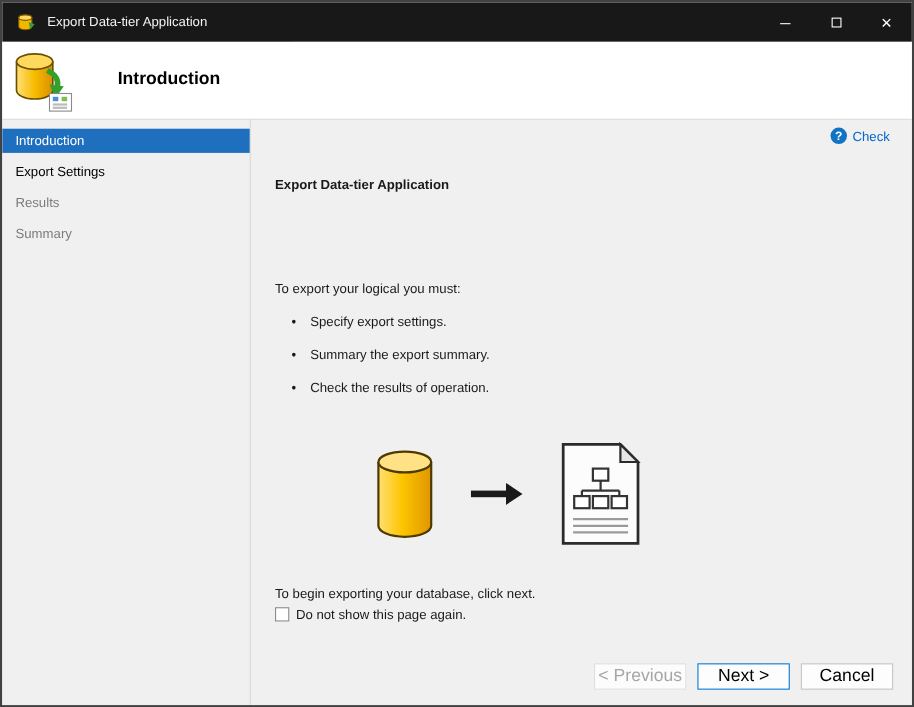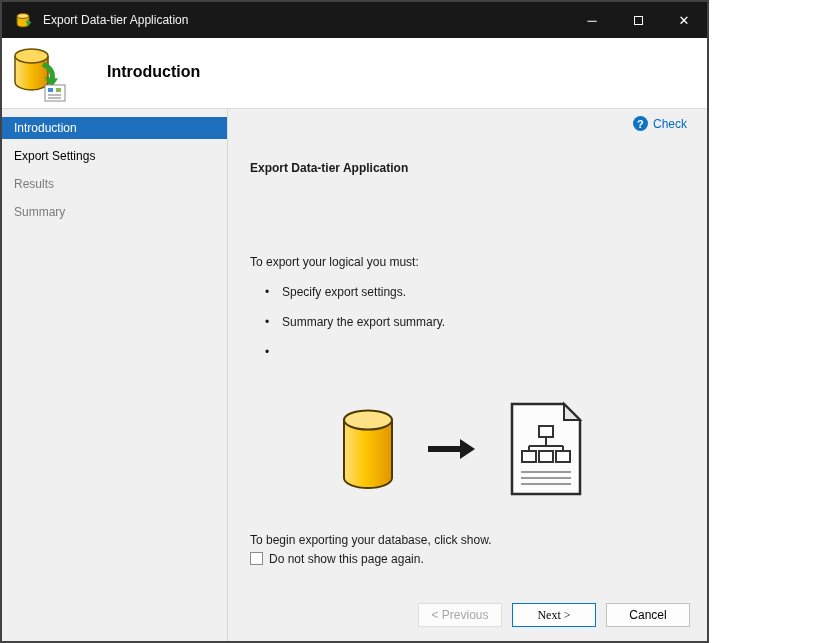--- a/index.html
+++ b/index.html
@@ -1,20 +1,20 @@
 <!DOCTYPE html>
 <html><head>
 <meta charset="utf-8">
 <style>
   * { box-sizing: border-box; margin: 0; padding: 0; }
   body { background: #ffffff; font-family: "Liberation Sans", sans-serif; }
 
   .window {
     position: relative;
-    width: 709px; height: 643px;
+    width: 831px; height: 643px;
     background: #f0f0f0;
     border: 2px solid #424242;
     overflow: hidden;
     font-family: "Liberation Sans", sans-serif;
   }
 
   
   .titlebar {
     position: absolute; top: 0; left: 0; right: 0; height: 36px;
     background: #181818; color: #ffffff;
@@ -98,27 +98,27 @@
     border: 1px solid #8a8a8a; display: inline-block; cursor: pointer;
   }
   .checkbox-label { cursor: pointer; }
 
   
   .footer {
     position: absolute; right: 17px; bottom: 14px;
     display: flex; gap: 10px;
   }
   .btn {
-    width: 84px; height: 24px; font-size: 12px;
+    width: 84px; height: 24px; font-size: 16px;
     background: #fdfdfd; border: 1px solid #c3c3c3;
     color: #000000; font-family: "Liberation Sans", sans-serif;
     cursor: pointer;
   }
   .btn.disabled { color: #a6a6a6; background: #fcfcfc; border-color: #dedede; cursor: default; }
-  .btn.default { border: 1px solid #0078d7; font-family: Liberation Serif, serif; }
+  .btn.default { border: 1px solid #0078d7; }
 </style>
 </head>
 <body>
 
 <div class="window">
 
   <div class="titlebar">
     <span class="app-icon">
       <svg width="18" height="18" viewBox="0 0 18 18">
         <path d="M2 5 L2 13 C2 14.7 4.7 16 8 16 C11.3 16 14 14.7 14 13 L14 5" fill="#f3b700" stroke="#7a5600"></path>
@@ -189,20 +189,21 @@
       <div class="bullet-row">
         <span class="bullet-dot">•</span>
         <span>Specify export settings.</span>
       </div>
       <div class="bullet-row">
         <span class="bullet-dot">•</span>
         <span>Summary the export summary.</span>
       </div>
       <div class="bullet-row">
         <span class="bullet-dot">•</span>
+        <span>Check the results of operation.</span>
       </div>
     </div>
 
     <div class="graphic">
       <span>
         <svg width="54" height="82" viewBox="0 0 54 82">
           <defs>
             <linearGradient id="cy2" x1="0" y1="0" x2="1" y2="0">
               <stop offset="0" stop-color="#ffdf73"></stop>
                 <stop offset="0.45" stop-color="#fdc500"></stop>
@@ -231,21 +232,21 @@
           <rect x="13" y="50" width="14" height="11" fill="#ffffff" stroke="#333333" stroke-width="2"></rect>
           <rect x="30" y="50" width="14" height="11" fill="#ffffff" stroke="#333333" stroke-width="2"></rect>
           <rect x="47" y="50" width="14" height="11" fill="#ffffff" stroke="#333333" stroke-width="2"></rect>
           <line x1="12" y1="71" x2="62" y2="71" stroke="#9a9a9a" stroke-width="2"></line>
           <line x1="12" y1="77" x2="62" y2="77" stroke="#9a9a9a" stroke-width="2"></line>
           <line x1="12" y1="83" x2="62" y2="83" stroke="#9a9a9a" stroke-width="2"></line>
         </svg>
       </span>
     </div>
 
-    <div class="begin">To begin exporting your database, click show.</div>
+    <div class="begin">To begin exporting your database, click next.</div>
 
     <div class="checkbox-row">
       <span class="checkbox"></span>
       <span class="checkbox-label">Do not show this page again.</span>
     </div>
 
     <div class="footer">
       <button class="btn disabled">&lt; Previous</button>
       <button class="btn default">Next &gt;</button>
       <button class="btn">Cancel</button>

